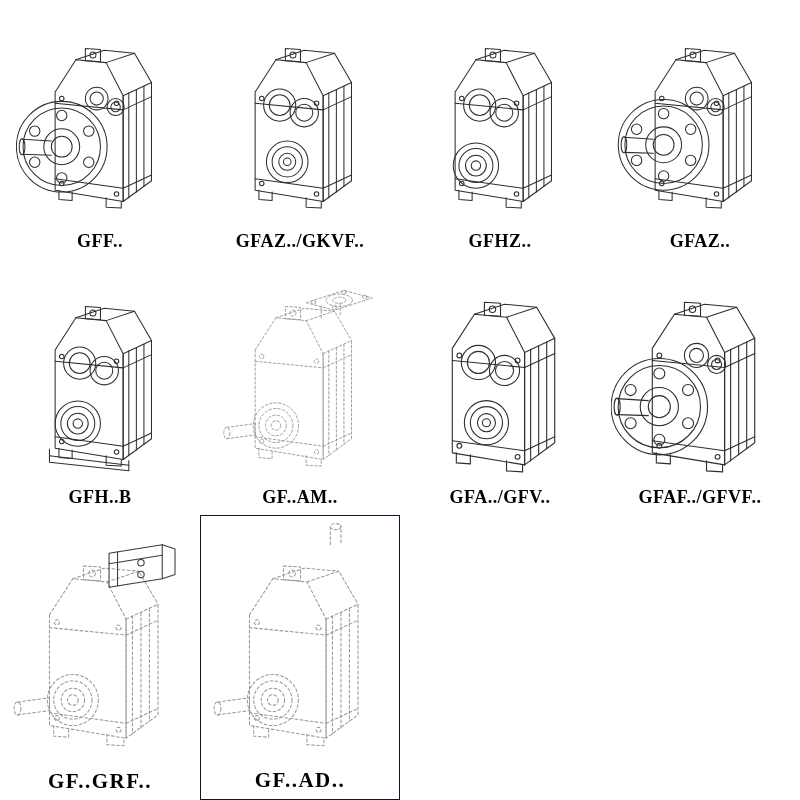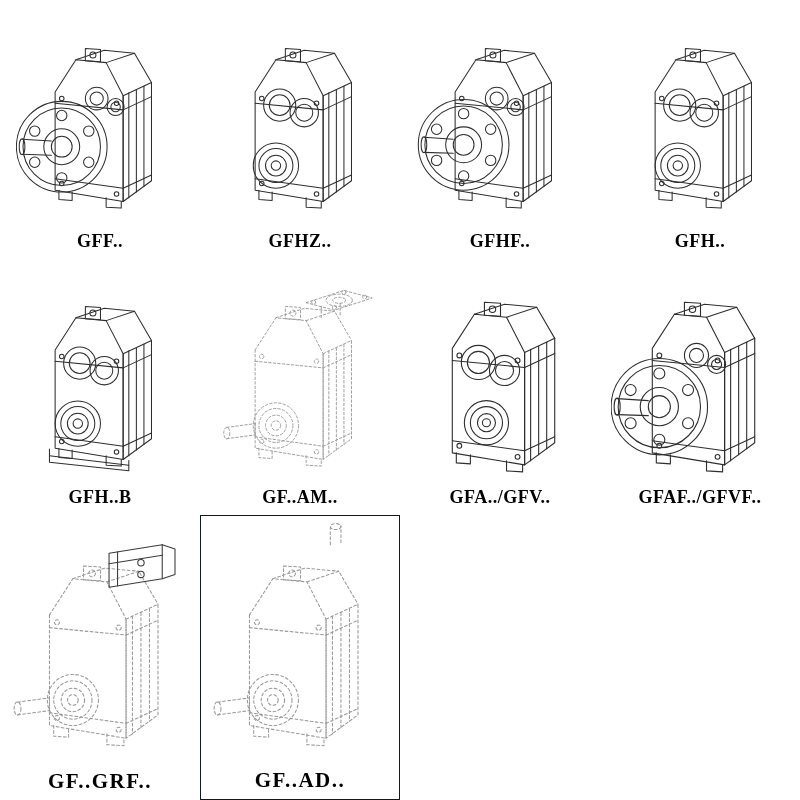--- a/index.html
+++ b/index.html
@@ -145,53 +145,53 @@
       <div class="drawing">
         <svg class="draw solid" viewBox="0 0 175 235" width="168" height="222">
           <use href="#gbody"></use>
             <use href="#gboressm"></use>
             <use href="#gflange"></use>
         </svg>
       </div>
       <div class="label">GFF..</div>
     </div>
 
+    <div class="cell">
+      <div class="drawing">
+        <svg class="draw solid" viewBox="0 0 175 235" width="168" height="222">
+          <use href="#gbody"></use>
+            <use href="#gbores"></use>
+            <use href="#ghollow" transform="translate(74,166)"></use>
+        </svg>
+      </div>
+      <div class="label">GFAZ../GKVF..</div>
+    </div>
 
     <div class="cell">
       <div class="drawing">
         <svg class="draw solid" viewBox="0 0 175 235" width="168" height="222">
           <use href="#gbody"></use>
             <use href="#gbores"></use>
             <use href="#gbearing" transform="translate(62,170)"></use>
         </svg>
       </div>
       <div class="label">GFHZ..</div>
     </div>
 
     <div class="cell">
       <div class="drawing">
         <svg class="draw solid" viewBox="0 0 175 235" width="168" height="222">
           <use href="#gbody"></use>
             <use href="#gboressm"></use>
             <use href="#gflange" transform="translate(2,-2)"></use>
         </svg>
       </div>
-      <div class="label">GFHF..</div>
-    </div>
-
-    <div class="cell">
-      <div class="drawing">
-        <svg class="draw solid" viewBox="0 0 175 235" width="168" height="222">
-          <use href="#gbody"></use>
-            <use href="#gbores"></use>
-            <use href="#gbearing" transform="translate(64,170)"></use>
-        </svg>
-      </div>
-      <div class="label">GFH..</div>
-    </div>
+      <div class="label">GFAZ..</div>
+    </div>
+
 
     <div class="cell">
       <div class="drawing">
         <svg class="draw solid" viewBox="0 0 175 235" width="168" height="222">
           <use href="#gbody"></use>
             <use href="#gbores"></use>
             <use href="#gbearing" transform="translate(64,170)"></use>
           <path d="M34,197 L34,211 L118,220 L118,209"></path>
           <path d="M34,204 L118,214"></path>
         </svg>

